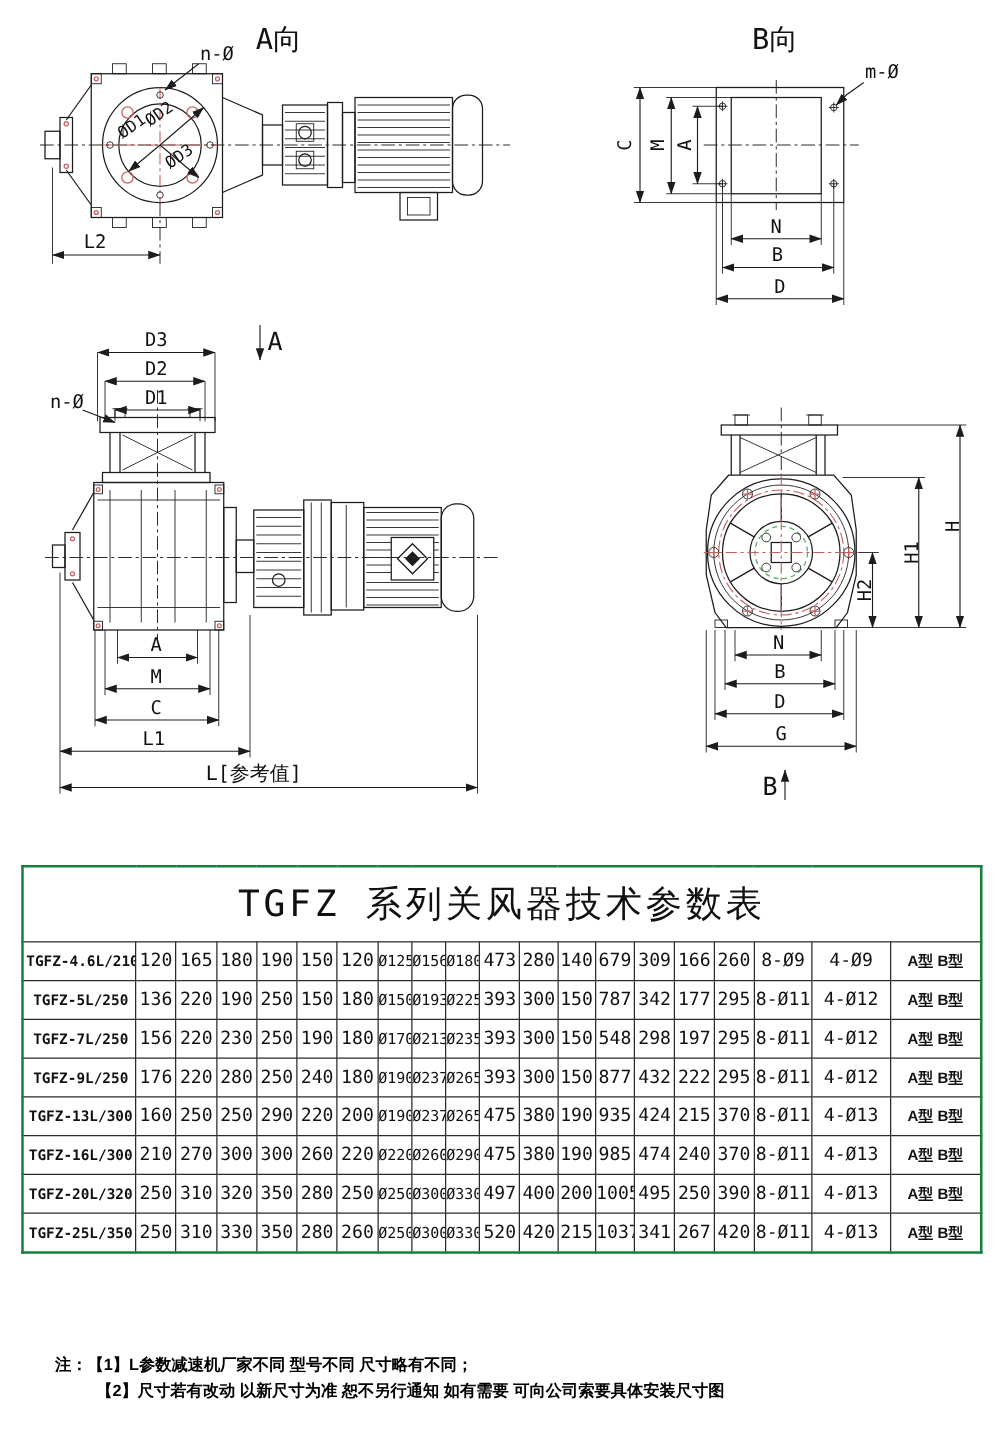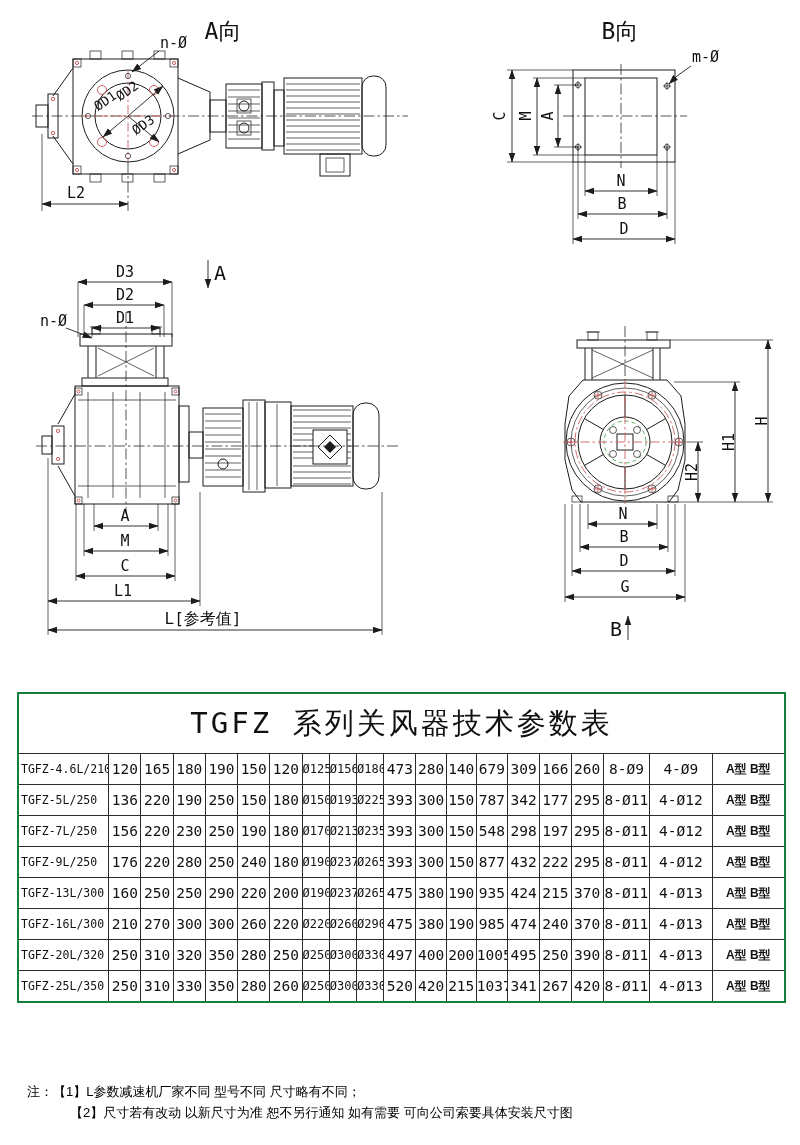--- a/index.html
+++ b/index.html
@@ -32,28 +32,28 @@
     overflow:hidden; white-space:nowrap;
   }
   .spec-table .title-cell { height:59px; font-size:29px; font-weight:normal;
     letter-spacing:3px; font-family:"DejaVu Sans Mono","Liberation Sans",sans-serif; }
   .spec-table thead tr.cols th { height:31px; font-size:16px; font-weight:normal;
     font-family:"DejaVu Sans Mono","Liberation Sans",sans-serif; }
   .spec-table thead th.zh { font-size:14.5px; font-weight:bold;
     font-family:"Liberation Sans",sans-serif; }
   .spec-table tbody td { height:30px; font-size:14.5px;
     font-family:"DejaVu Sans Mono","Liberation Sans",sans-serif; }
-  .spec-table td.model { font-size:11.5px; text-align:left; padding-left:2px; }
+  .spec-table td.model { font-size:11.5px; text-align:center; padding-left:2px;font-weight:bold; }
   .spec-table td.dia   { font-size:12px; }
   .spec-table td.rotor { font-size:12px; font-weight:bold;
     font-family:"Liberation Sans",sans-serif;margin-left:20px; }
 
-  .notes { position:absolute; left:27px; top:1081px; font-size:13px; font-weight:normal;
+  .notes { position:absolute; left:44px; top:1081px; font-size:13px; font-weight:bold;
     line-height:1.65; color:#000; }
-  .notes .line2 { margin-left:43px; }
+  .notes .line2 { margin-left:33px; }
 </style>
 </head>
 <body>
 
 <div class="canvas">
 
   <svg width="0" height="0" style="position:absolute" aria-hidden="true">
     <defs>
       <marker id="arr" viewBox="0 0 10 10" markerWidth="11" markerHeight="11" refX="9.5" refY="5" orient="auto-start-reverse">
         <path d="M0,1.6 L10,5 L0,8.4 Z" fill="#1c1c1c"></path>

